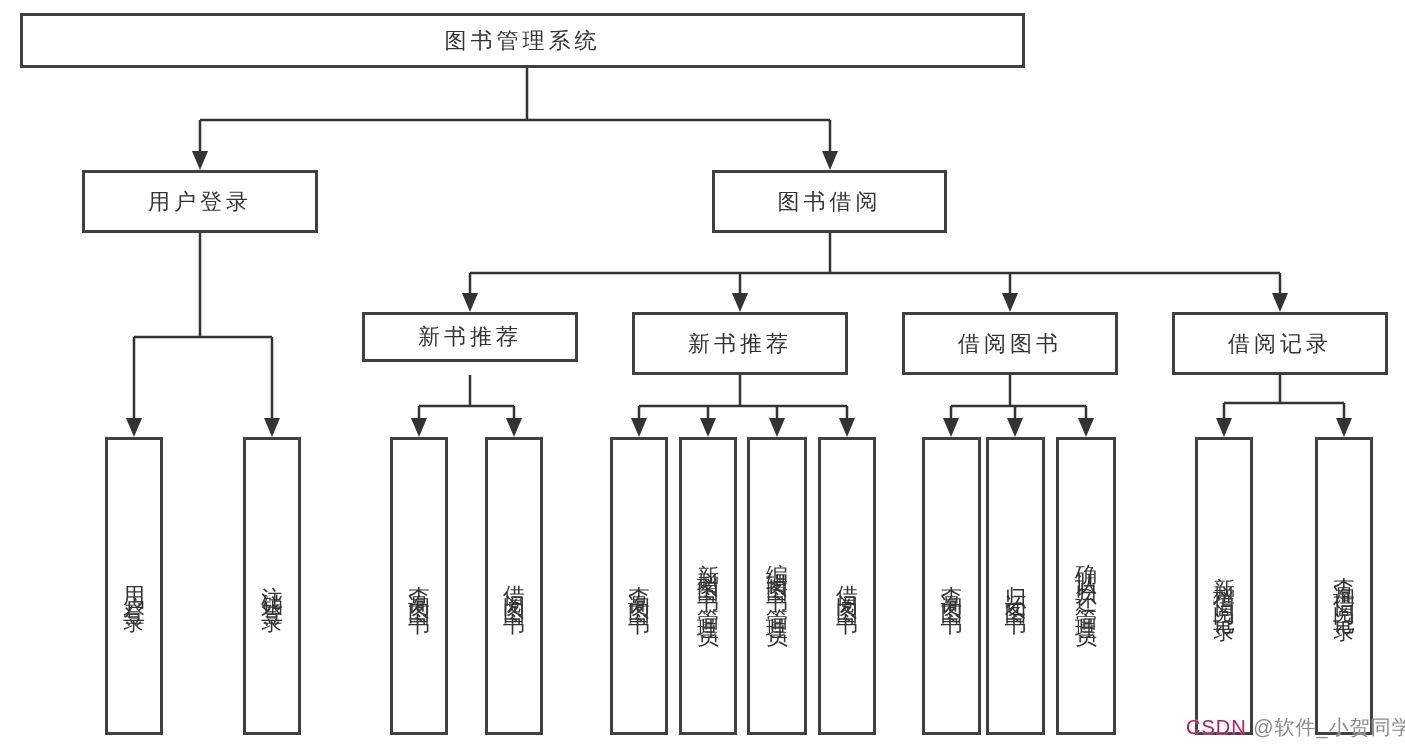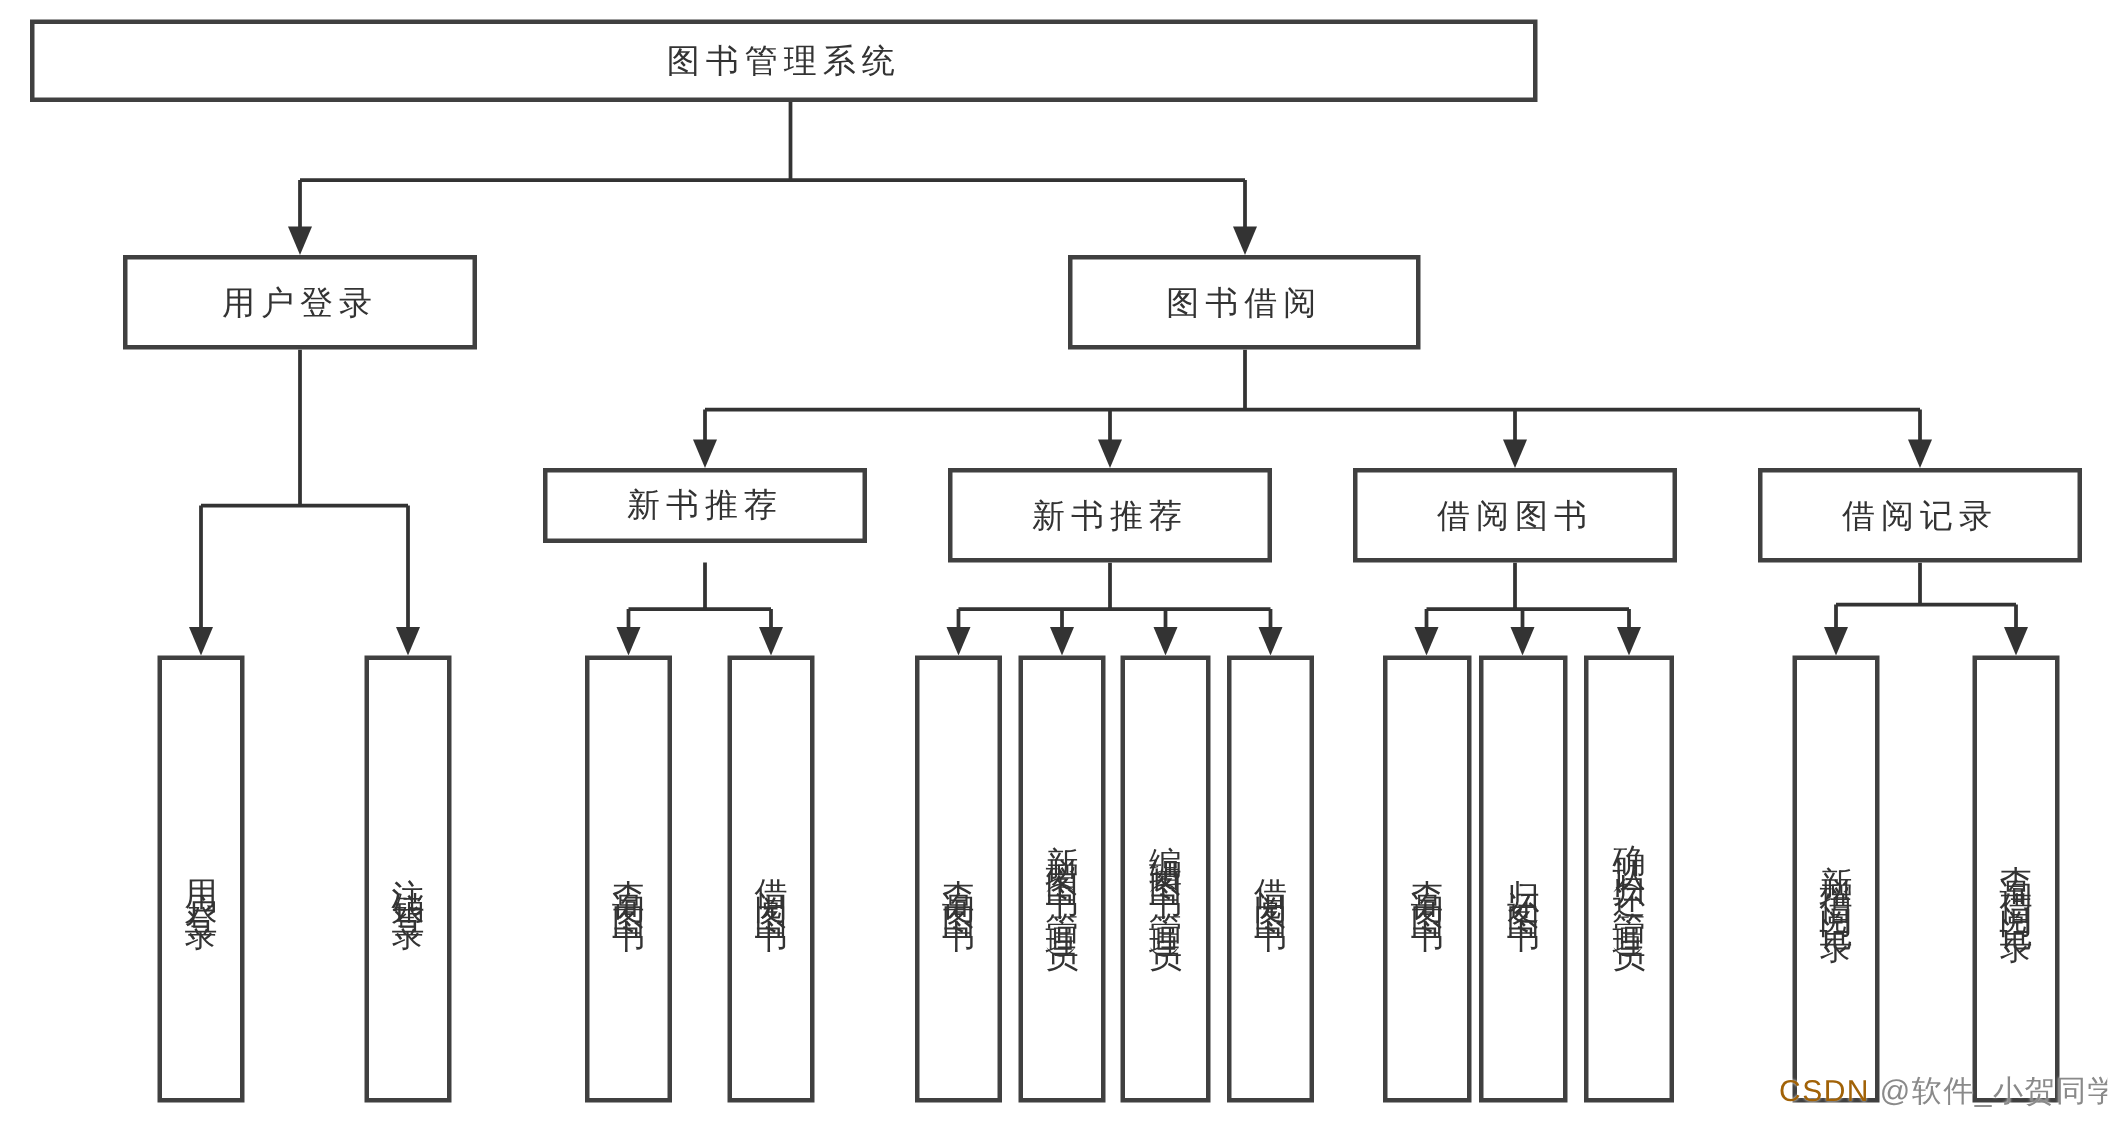--- a/index.html
+++ b/index.html
@@ -16,21 +16,21 @@
   .node.h .lbl { font-size:22px; letter-spacing:4px; line-height:1; white-space:nowrap; }
   .node.v .lbl {
     writing-mode:vertical-rl; text-orientation:mixed;
     font-size:22px; letter-spacing:9px; line-height:1;
   }
   .watermark {
     position:absolute; left:1186px; top:714px; z-index:3;
     font-size:20px; letter-spacing:1px; white-space:nowrap;
     text-shadow:0 0 2px #ffffff;
   }
-  .watermark .wm-prefix { color:#a16207;text-align:right; }
+  .watermark .wm-prefix { color:#be185d;text-align:right; }
   .watermark .wm-author { color:#8a8a8a; }
 </style>
 </head>
 <body>
 
 <div class="canvas">
 
   <svg class="wires" width="1405" height="747" viewBox="0 0 1405 747">
     <g stroke="#333333" stroke-width="2.5" fill="none">
       <path d="M527,68 V120 M200,120 H830 M200,120 V153 M830,120 V153"></path>

